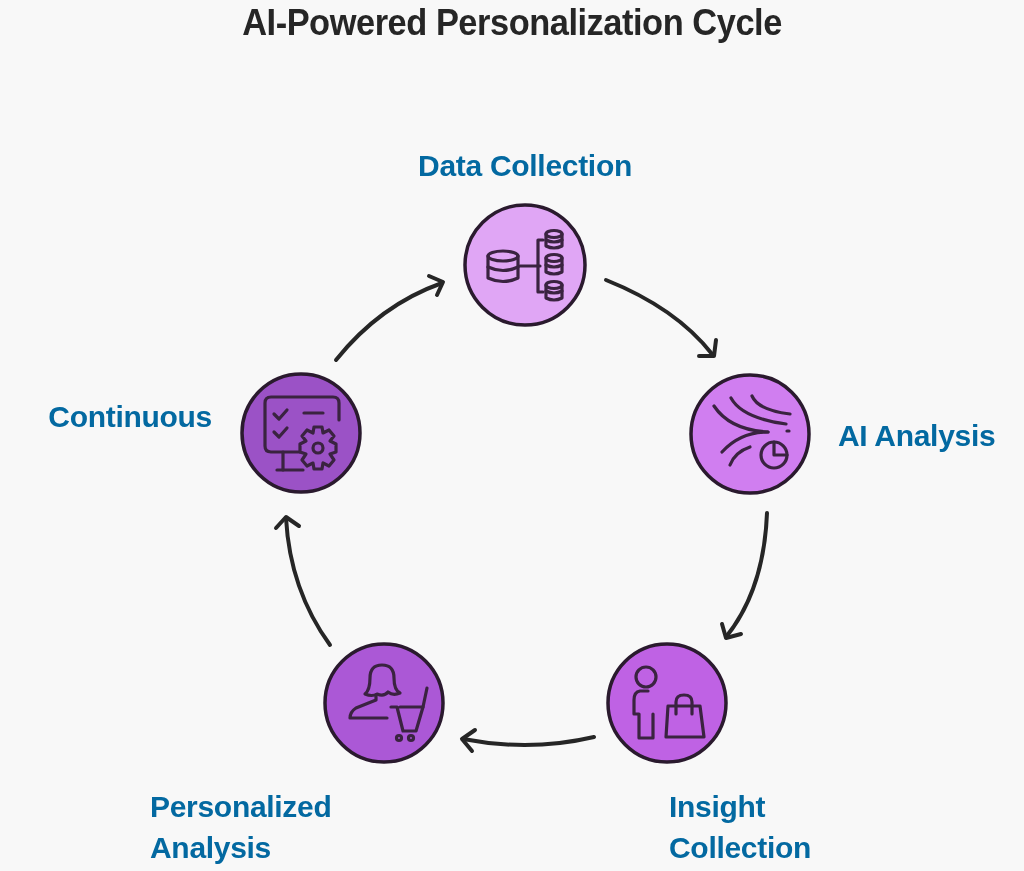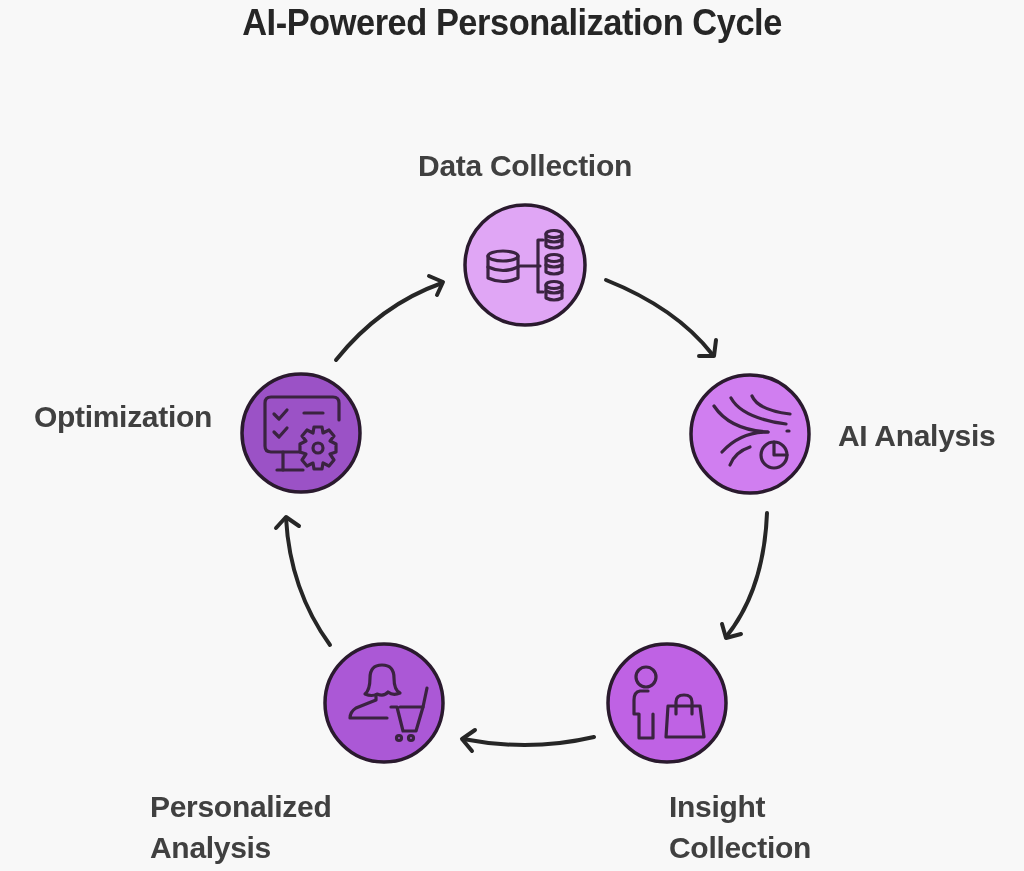--- a/index.html
+++ b/index.html
@@ -16,21 +16,21 @@
     text-align: center;
     font-size: 37px; font-weight: bold;
     letter-spacing: -0.5px;
     color: #262626;
     transform: scaleX(0.93);
   }
   .label {
     position: absolute;
     font-size: 30px; font-weight: bold;
     line-height: 41px;
-    color: #404040;
+    color: #0369a1;
     white-space: nowrap;
     letter-spacing: -0.3px;
   }
   .label span { display: block; }
   .lbl-data { left: 400px; top: 145px; width: 250px; text-align: center; }
   .lbl-ai { left: 838px; top: 415px; text-align: left; }
   .lbl-insight { left: 669px; top: 786px; text-align: left; }
   .lbl-delivery { left: 150px; top: 786px; width: 232px; text-align: left; }
   .lbl-opt { left: 0px; top: 396px; width: 212px; text-align: right; }
 
@@ -148,14 +148,14 @@
 </div>
 <div class="label lbl-insight">
   <span>Insight</span>
   <span>Collection</span>
 </div>
 <div class="label lbl-delivery">
   <span>Personalized</span>
   <span>Analysis</span>
 </div>
 <div class="label lbl-opt">
-  <span>Optimization</span>
+  <span>Continuous</span>
 </div>
 
 </body></html>

